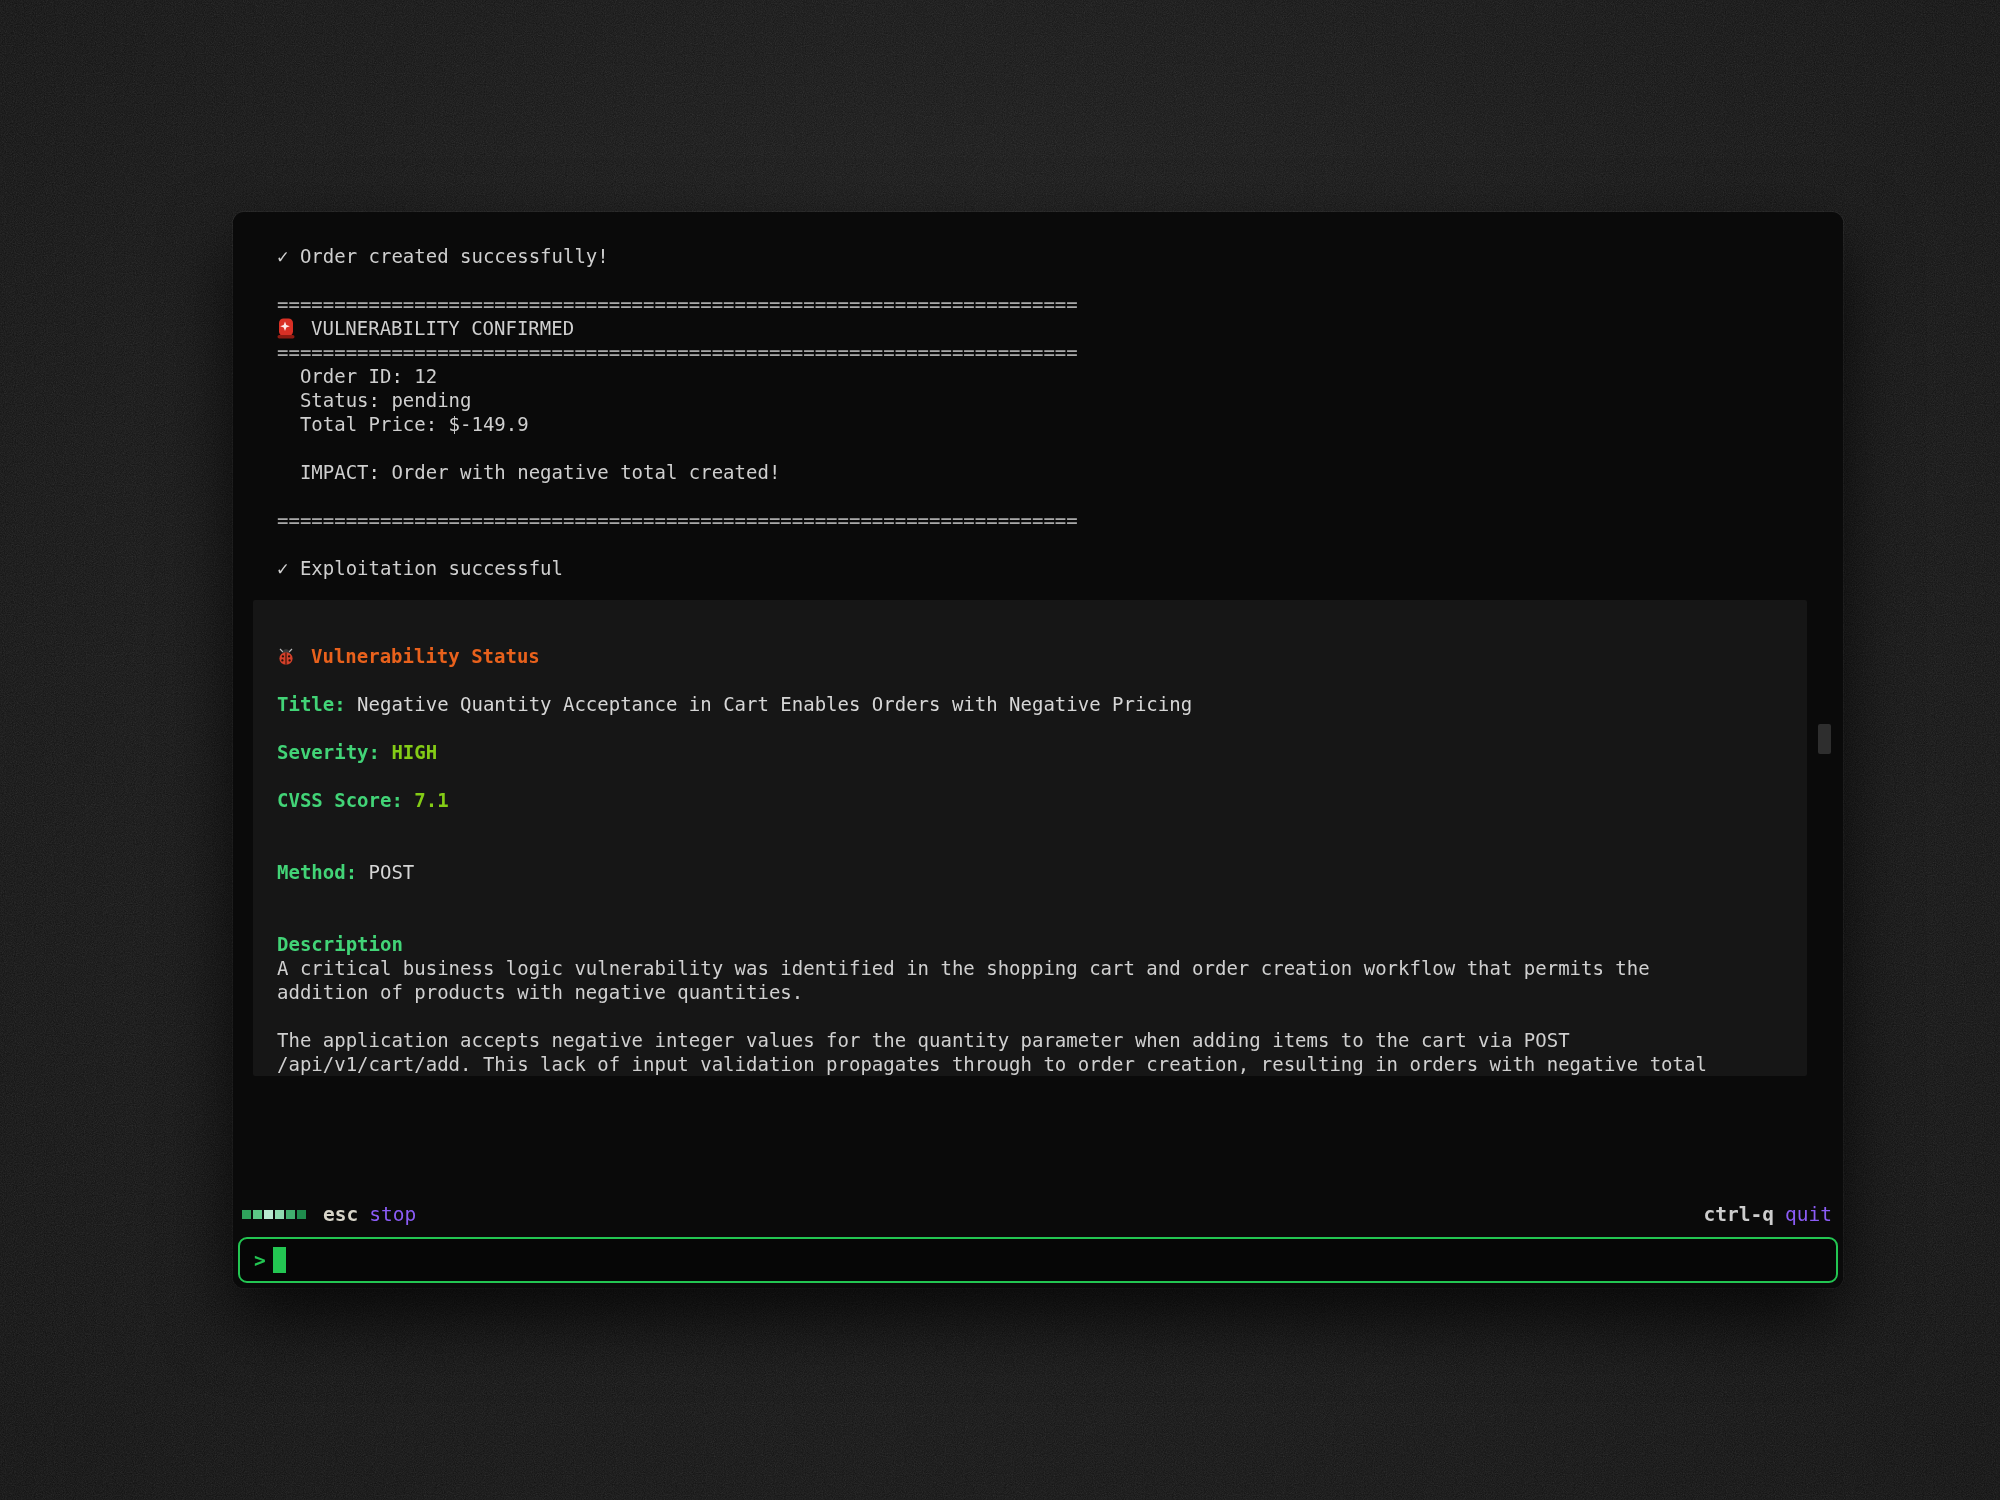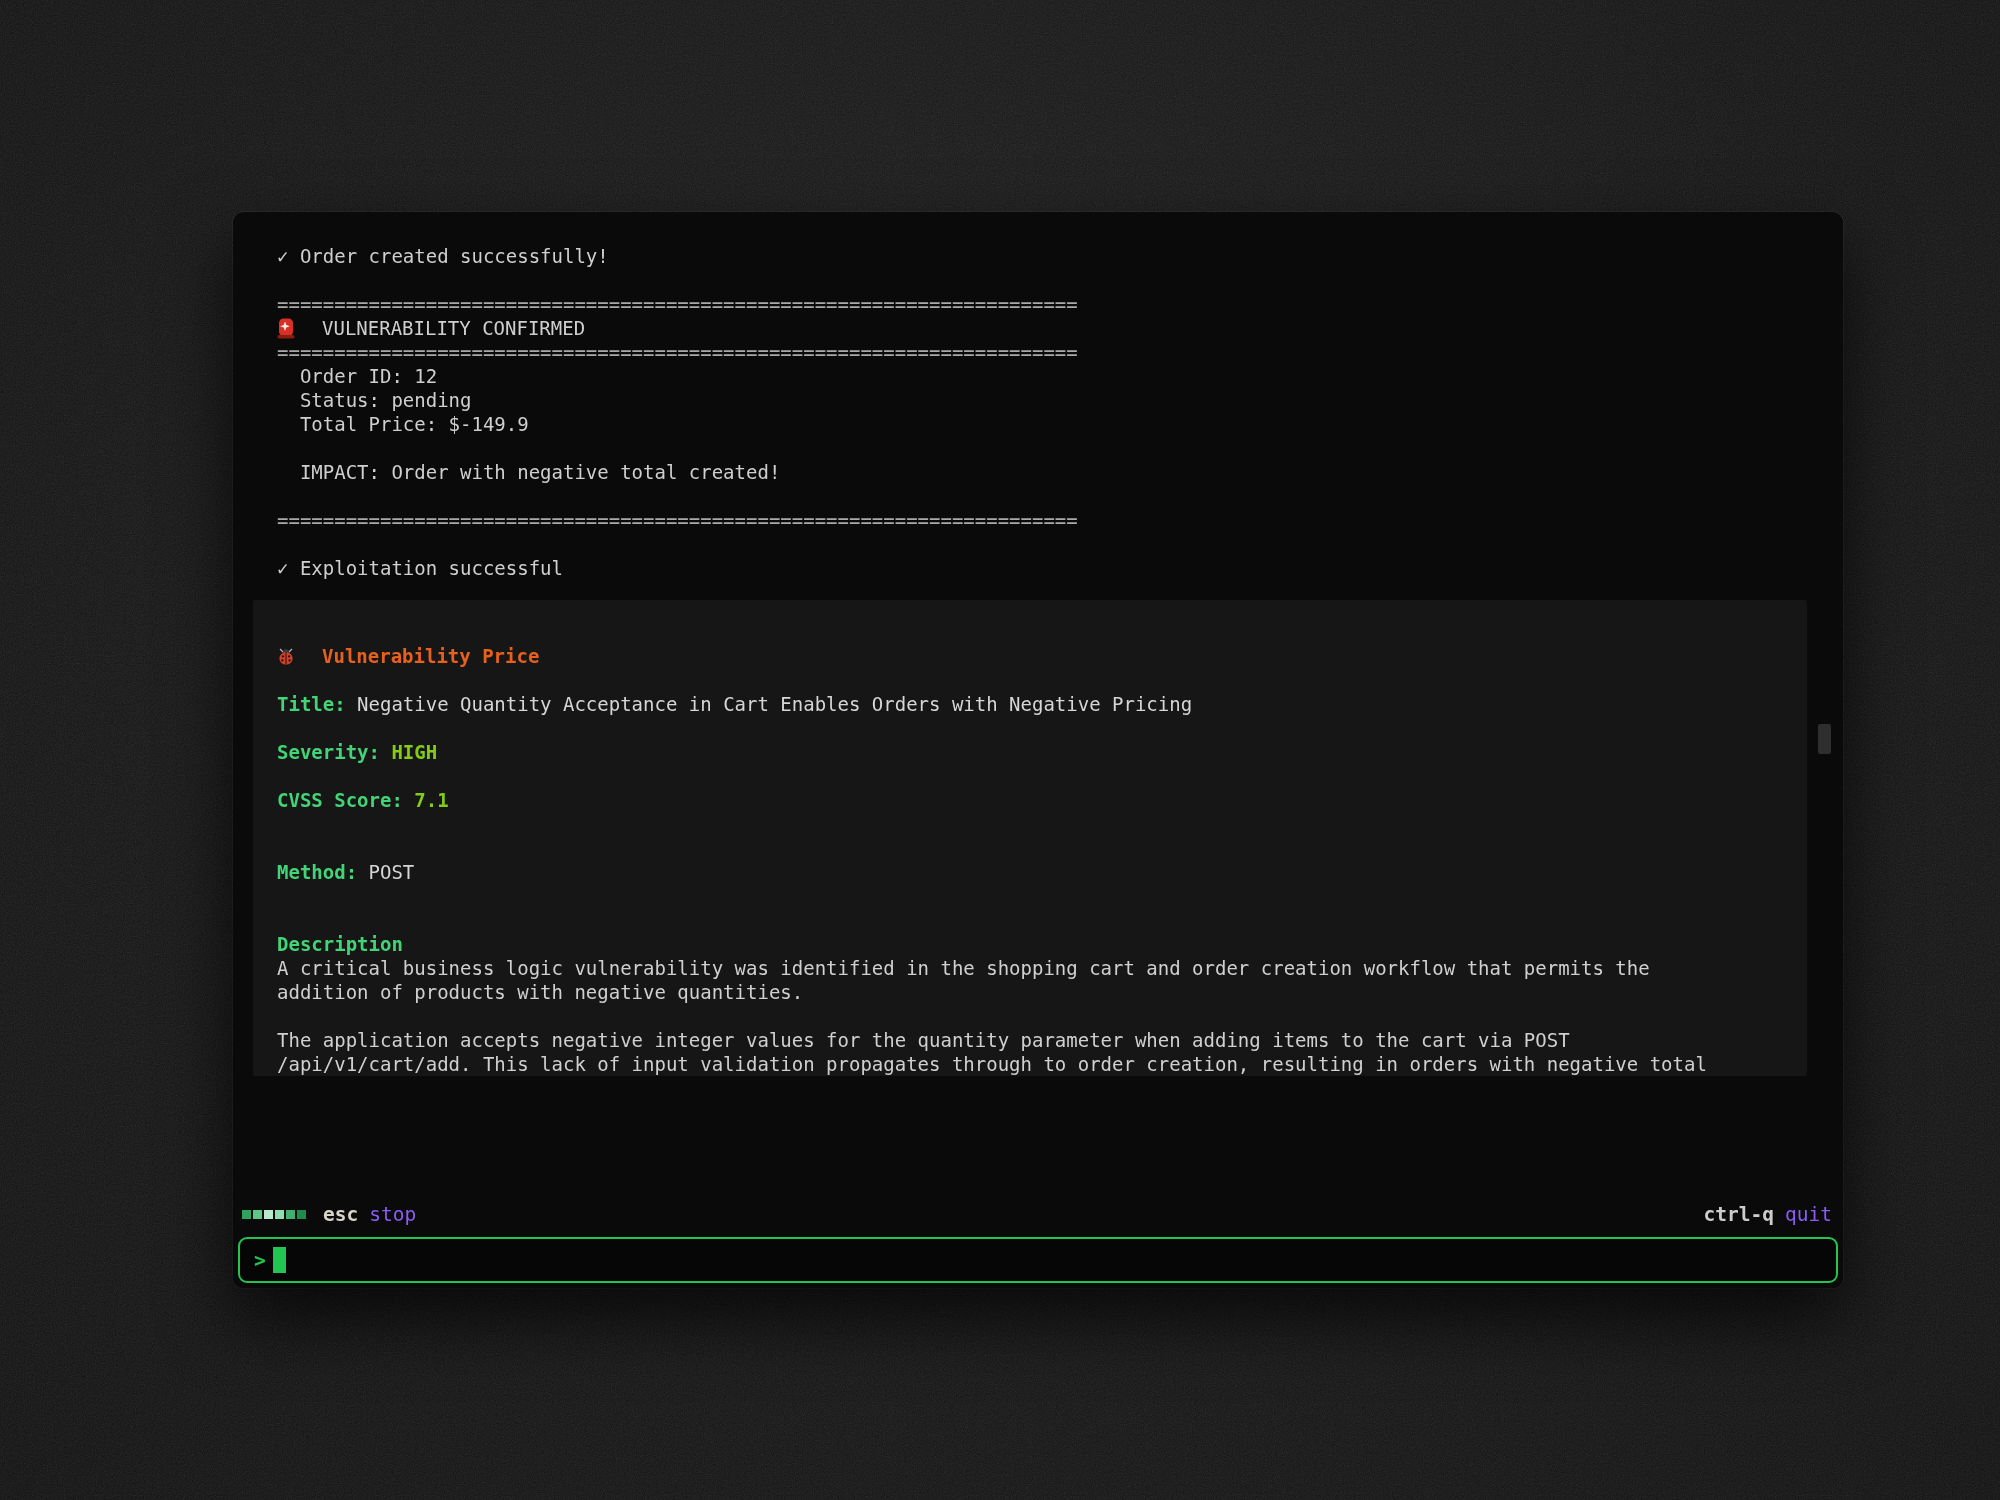--- a/index.html
+++ b/index.html
@@ -36,21 +36,21 @@
 
   
   .terminal {
     flex:1 1 auto; position:relative; overflow:hidden; background:#0a0a0a;
     font-size:19px; color:#cfcfcf;margin-top:8px;
   }
   .term-log { margin:24px 0 0 44px; }
   .tline { height:24px; line-height:24px; white-space:pre; }
   .gap   { height:24px; }
   .sep   { color:#a9a9a9; }
-  .iconline { display:flex; align-items:center;gap:11px; }
+  .iconline { display:flex; align-items:center; }
   .iconline svg { margin-right:16px; flex:0 0 auto; }
 
   
   .report-panel {
     margin:20px 0 0 20px; width:1554px; background:#161616;
     padding:44px 24px 0 24px; border-radius:2px;
   }
   .rline { height:24px; line-height:24px; white-space:pre; }
   .r-header { color:#e8611c; font-weight:bold; }
   .label    { color:#42d477; font-weight:bold; }
@@ -135,21 +135,21 @@
         <svg width="18" height="19" viewBox="0 0 18 19">
           <path d="M3 2 L6 5 M15 2 L12 5" stroke="#b9b9b9" stroke-width="1.2" fill="none"></path>
           <circle cx="9" cy="5.5" r="3.2" fill="#3c3c3c"></circle>
           <ellipse cx="9" cy="11.5" rx="6.6" ry="6.2" fill="#d4402a"></ellipse>
           <line x1="9" y1="5.5" x2="9" y2="17.7" stroke="#2a1208" stroke-width="1.1"></line>
           <circle cx="5.9" cy="9.4" r="1.15" fill="#201008"></circle>
           <circle cx="12.1" cy="9.4" r="1.15" fill="#201008"></circle>
           <circle cx="5.4" cy="13.4" r="1.15" fill="#201008"></circle>
           <circle cx="12.6" cy="13.4" r="1.15" fill="#201008"></circle>
         </svg>
-        <span class="r-header">Vulnerability Price</span>
+        <span class="r-header">Vulnerability Status</span>
       </div>
       <div class="gap"></div>
       <div class="rline"><span class="label">Title:</span><span class="val"> Negative Quantity Acceptance in Cart Enables Orders with Negative Pricing</span></div>
       <div class="gap"></div>
       <div class="rline"><span class="label">Severity:</span><span class="val-orange"> HIGH</span></div>
       <div class="gap"></div>
       <div class="rline"><span class="label">CVSS Score:</span><span class="val-orange"> 7.1</span></div>
       <div class="gap"></div>
       <div class="gap"></div>
       <div class="rline"><span class="label">Method:</span><span class="val"> POST</span></div>

